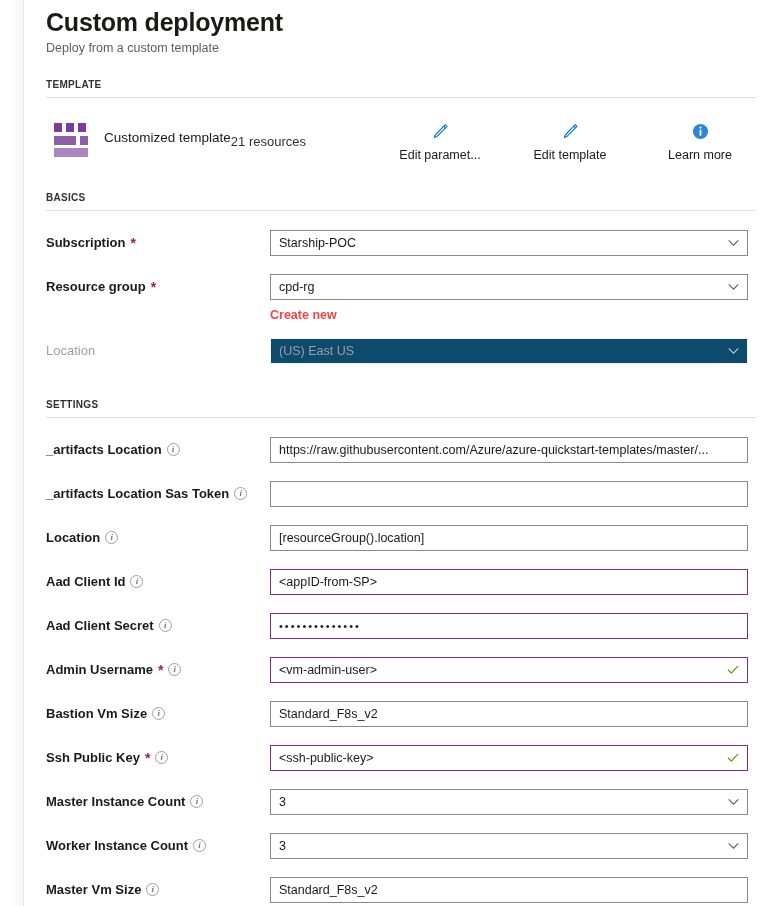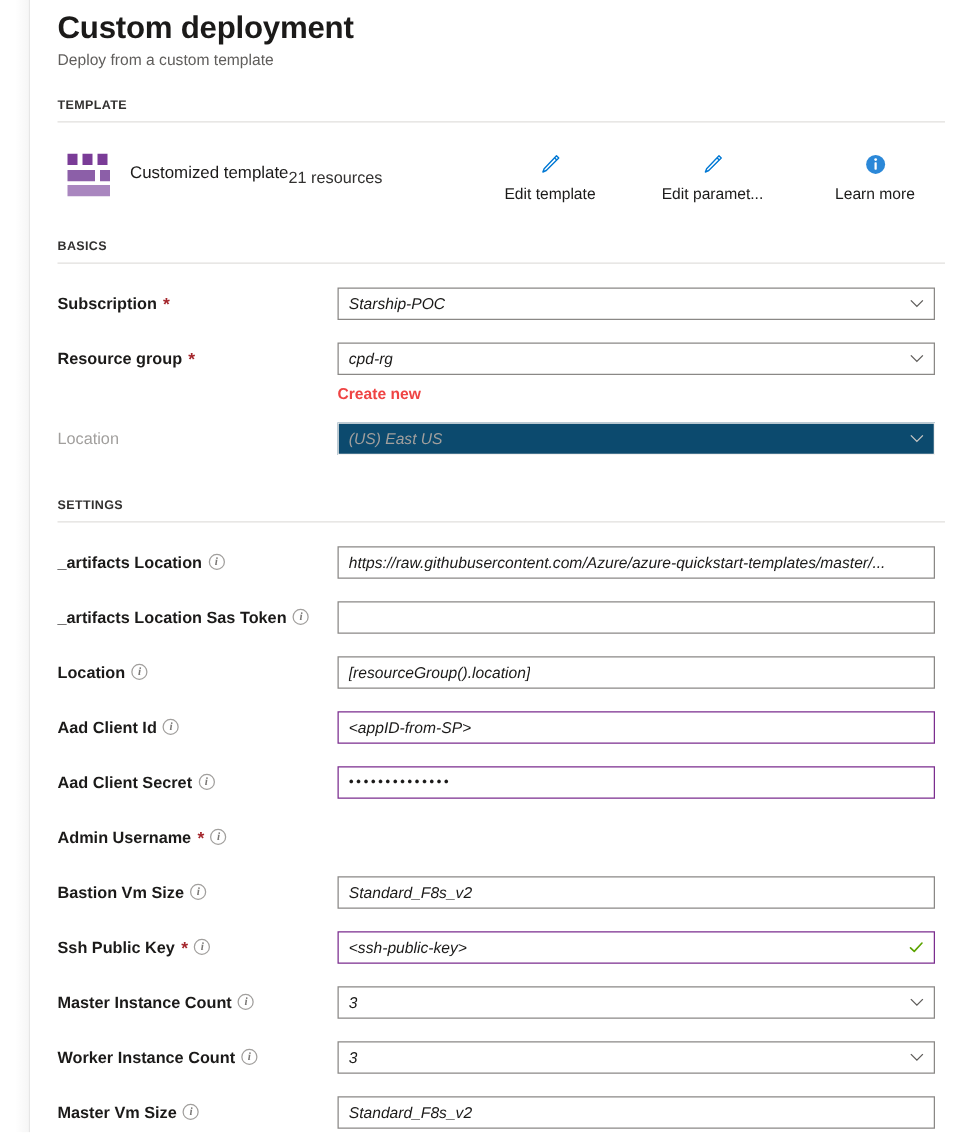--- a/index.html
+++ b/index.html
@@ -181,21 +181,21 @@
     color: #1b1a19;
     overflow: hidden;
     white-space: nowrap;
   }
   .fctrl.accent { border-color: #7b2d8e; }
   .fctrl.disabled {
     background: #0c4a6e;
     border-color: #f3f2f1;
     color: #a19f9d;
   }
-  .fctrl .val { overflow: hidden; text-overflow: clip; white-space: nowrap; font-style: italic; }
+  .fctrl .val { overflow: hidden; text-overflow: clip; white-space: nowrap; }
   .fctrl .dots { letter-spacing: 2px; font-size: 11px; }
 
   .chev {
     position: absolute;
     right: 8px; top: 50%;
     transform: translateY(-50%);
     width: 11px; height: 11px;
     display: flex; align-items: center; justify-content: center;
   }
   .chev svg { display: block; }
@@ -258,31 +258,31 @@
       </div>
 
       <div class="tmpl-actions">
         <div class="tmpl-action">
           <span class="glyph">
             <svg width="17" height="18" viewBox="0 0 17 18" fill="none">
               <path d="M13.2 1.6 L15.0 3.4 L5.0 13.4 L2.3 14.6 L3.3 12.0 Z" stroke="#0078d4" stroke-width="1.1" fill="none" stroke-linejoin="round"></path>
               <path d="M11.6 3.2 L13.4 5.0" stroke="#0078d4" stroke-width="1.1"></path>
             </svg>
           </span>
-          <span class="lbl">Edit template</span>
+          <span class="lbl">Edit paramet...</span>
         </div>
 
         <div class="tmpl-action">
           <span class="glyph">
             <svg width="17" height="18" viewBox="0 0 17 18" fill="none">
               <path d="M13.2 1.6 L15.0 3.4 L5.0 13.4 L2.3 14.6 L3.3 12.0 Z" stroke="#0078d4" stroke-width="1.1" fill="none" stroke-linejoin="round"></path>
               <path d="M11.6 3.2 L13.4 5.0" stroke="#0078d4" stroke-width="1.1"></path>
             </svg>
           </span>
-          <span class="lbl">Edit paramet...</span>
+          <span class="lbl">Edit template</span>
         </div>
 
         <div class="tmpl-action">
           <span class="glyph">
             <svg width="17" height="17" viewBox="0 0 17 17">
               <circle cx="8.5" cy="8.5" r="7.6" fill="#2b88d8"></circle>
               <rect x="7.6" y="6.8" width="1.8" height="6.0" fill="#ffffff" rx="0.6"></rect>
               <circle cx="8.5" cy="4.6" r="1.1" fill="#ffffff"></circle>
             </svg>
           </span>
@@ -395,20 +395,26 @@
             <span class="val dots">••••••••••••••</span>
           </div>
         </div>
         <div class="spacer-4"></div>
         <div class="frow">
           <div class="flabel">
             <span>Admin Username</span>
             <span class="req">*</span>
             <span class="info-icon">i</span>
           </div>
+          <div class="fctrl accent">
+            <span class="val">&lt;vm-admin-user&gt;</span>
+            <span class="check"><svg width="12" height="12" viewBox="0 0 12 12">
+                <path d="M1.4 6.3 L4.4 9.1 L10.6 2.4" stroke="#5ba300" stroke-width="1.3" fill="none" stroke-linecap="round" stroke-linejoin="round"></path>
+              </svg></span>
+          </div>
         </div>
         <div class="spacer-4"></div>
         <div class="frow">
           <div class="flabel">
             <span>Bastion Vm Size</span>
             <span class="info-icon">i</span>
           </div>
           <div class="fctrl">
             <span class="val">Standard_F8s_v2</span>
           </div>

